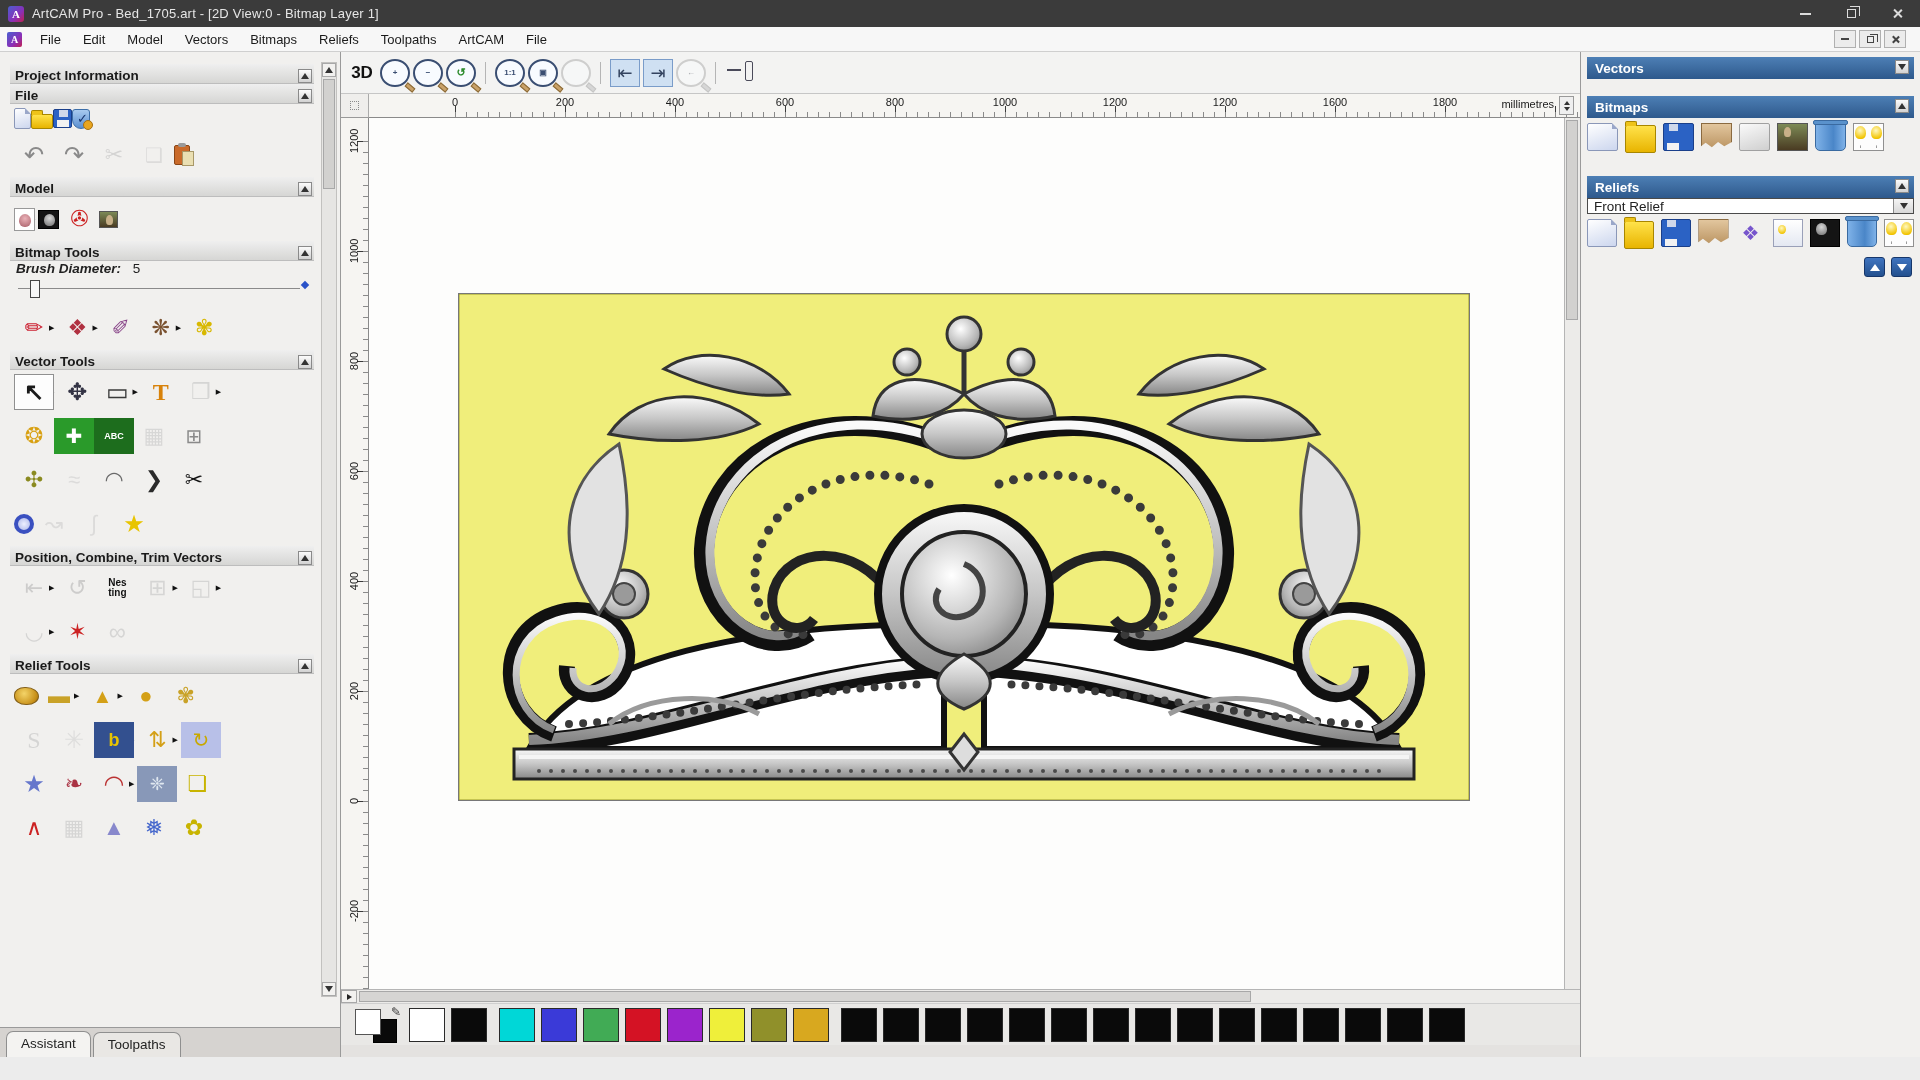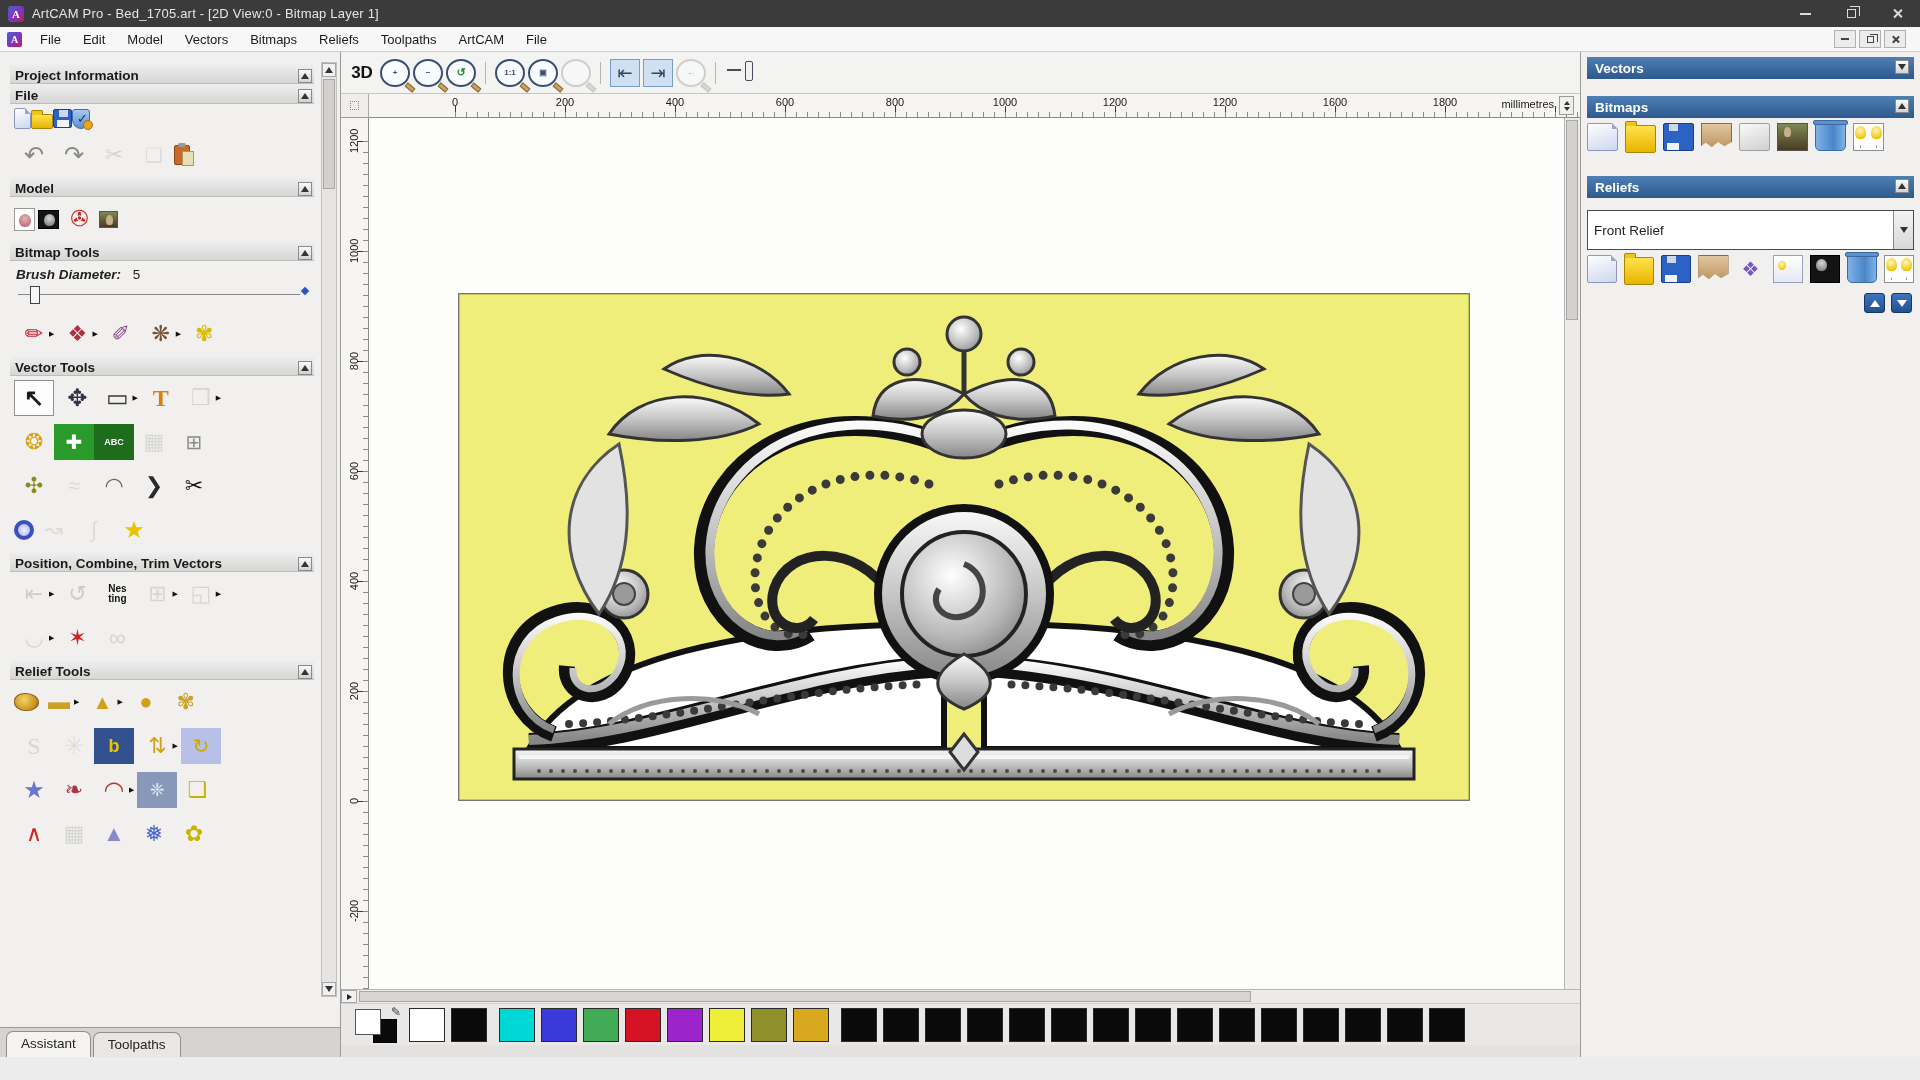--- a/index.html
+++ b/index.html
@@ -46,21 +46,21 @@
   .pinfo .span2{grid-column:1 / span 2}
   .trow{display:flex;align-items:center;padding:4px 0 4px 4px}
   .tool{display:inline-flex;align-items:center;justify-content:center;width:40px;height:36px;position:relative}
   .tool .g{line-height:1;white-space:pre;text-align:center}
   .tool .g.ser{font-family:"Liberation Serif",serif}
   .tool .g.fw{font-weight:bold}
   .fly{font-size:7px;color:#111;margin:0 3px 0 -5px}
   .dis{opacity:.5;filter:grayscale(70%)}
   .act{background:#fdfdfd;border:1px solid #909090;box-shadow:inset 1px 1px 0 #fff}
   .press{background:#cfe0f2;border:1px solid #7a9cc9}
-  .blabel{font-style:italic;font-weight:bold;font-size:13.5px;padding:6px 0 2px 6px}
+  .blabel{font-style:italic;font-weight:bold;font-size:13.5px;padding:0 0 2px 6px}
   .bslider{position:relative;height:18px;margin:2px 16px 8px 8px}
   .bslider::before{content:"";position:absolute;left:0;right:0;top:8px;height:1px;background:#8a8a8a}
   .bslider .handle{position:absolute;left:12px;top:0;width:10px;height:18px;background:#f6f6f6;border:1px solid #444}
   .bslider::after{content:"";position:absolute;right:-8px;top:2px;width:6px;height:6px;background:#2a52c8;transform:rotate(45deg)}
   .lscroll{position:absolute;right:3px;top:10px;bottom:60px;width:16px;background:#e6e5e3;border:1px solid #c2c1bf}
   .sarr{position:absolute;left:0;width:14px;height:14px;background:#f2f1ef;border:1px solid #a8a8a8;display:flex;align-items:center;justify-content:center}
   .sarr.up{top:0}.sarr.dn{bottom:0}
   .sthumb{position:absolute;left:1px;top:16px;width:12px;height:110px;background:#d2d1cf;border:1px solid #a8a8a8}
   .ptabs{position:absolute;left:0;right:0;bottom:0;height:30px;background:#d6d3d0;border-top:1px solid #9a9a9a;display:flex;align-items:flex-end;padding-left:6px}
   .ptab{padding:4px 14px 5px 14px;background:#e9e7e4;border:1px solid #8f8f8f;border-bottom:none;border-radius:7px 7px 0 0;font-size:13.5px;margin-right:2px;color:#222}
@@ -147,21 +147,21 @@
   .sw{width:36px;height:34px;border:1px solid #2a2a2a}
 
   
   .rpanel{position:relative;width:340px;background:#f1f0ee;border-left:1px solid #9a9a9a;overflow:hidden;padding:0 6px}
   .bluehead{height:22px;background:linear-gradient(#4d7fb5,#2e598c);color:#fff;font-weight:bold;font-size:13.5px;display:flex;align-items:center;padding-left:8px;position:relative}
   .bluehead .roll{position:absolute;right:3px;top:3px}
   .rp-tools .trow{padding:2px 0;gap:7px}
   .rp-tools .tool{width:31px;height:28px}
   .layerrow{height:27px;background:#d7d6d4;display:flex;align-items:center;padding-left:6px;font-size:13.5px;border-bottom:1px solid #c2c2c2}
   .layerrow .lbl{margin-left:9px}
-  .dd{height:40px;border:1px solid #4a4a4a;background:#fff;display:flex;align-items:stretch;margin-top:12px}
+  .dd{height:16px;border:1px solid #4a4a4a;background:#fff;display:flex;align-items:stretch;margin-top:0}
   .dd .lbl{flex:1;display:flex;align-items:center;padding-left:6px;font-size:13.5px}
   .dd .btn{width:20px;background:linear-gradient(#f4f4f4,#d8d8d8);border-left:1px solid #8a8a8a;display:flex;align-items:center;justify-content:center}
   .reliefrow{height:30px;background:#dbdad8;display:flex;align-items:center;padding:0 4px 0 4px;font-size:13.5px;border-bottom:1px solid #c2c2c2}
   .reliefrow .lbl{margin-left:10px}
   .bulbbtn{margin-left:auto;width:24px;height:24px;background:#fdfdfd;border:1px solid #8a8a8a;display:flex;align-items:center;justify-content:center}
   .bulb{width:11px;height:13px;background:radial-gradient(circle at 45% 35%,#fff8c0,#f2c400 75%,#caa000);border-radius:50% 50% 42% 42%}
   .updown{display:flex;justify-content:flex-end;gap:6px;padding:6px 2px}
   .udbtn{width:21px;height:20px;background:linear-gradient(#3f74c0,#23508e);border:1px solid #16366a;border-radius:3px;display:flex;align-items:center;justify-content:center}
   .arrw-up{width:0;height:0;border-left:5px solid transparent;border-right:5px solid transparent;border-bottom:7px solid #fff}
   .arrw-dn{width:0;height:0;border-left:5px solid transparent;border-right:5px solid transparent;border-top:7px solid #fff}

